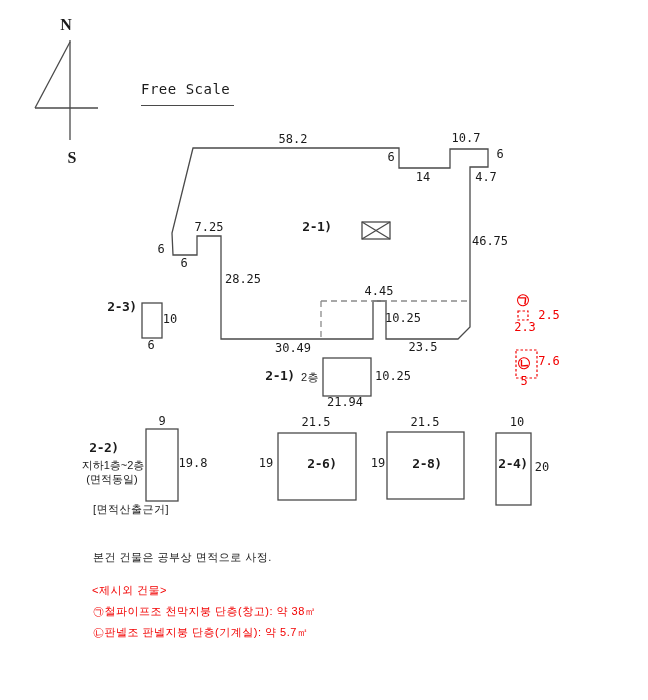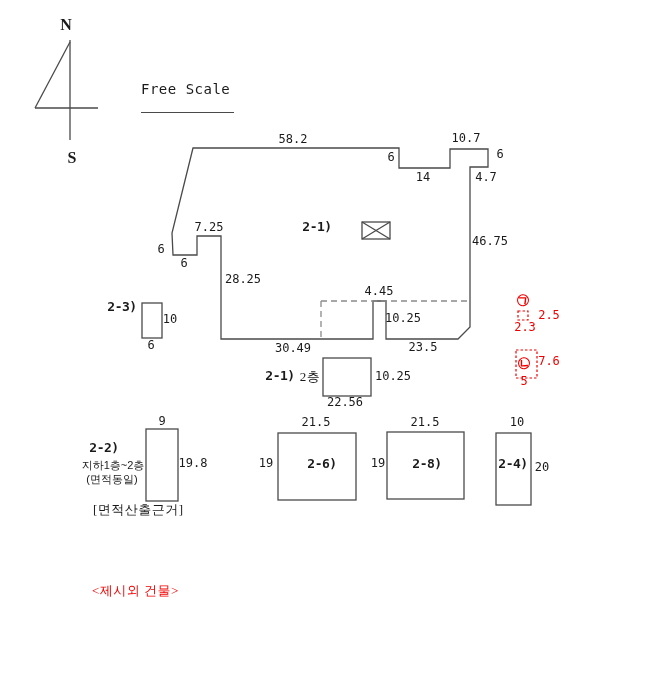--- a/index.html
+++ b/index.html
@@ -12,24 +12,24 @@
   body{background:#ffffff;font-family:"DejaVu Sans Mono",monospace}
   #root{position:relative;width:648px;height:700px;background:#fff;overflow:hidden}
   svg{position:absolute;left:0;top:0}
   .ln{fill:none;stroke:var(--line);stroke-width:1.3px;stroke-linejoin:miter}
   .dash{fill:none;stroke:var(--dashed);stroke-width:1.3px;stroke-dasharray:6 4}
   .reddash{fill:none;stroke:var(--red);stroke-width:1.2px;stroke-dasharray:2.5 2}
   .lbl{position:absolute;font:12px "DejaVu Sans Mono",monospace;color:var(--text);white-space:nowrap;line-height:1.1}
   .c{transform:translate(-50%,-50%)}
   .bold{font-weight:bold;font-size:13px;letter-spacing:-0.5px}
   .serif{font-family:"Liberation Serif",serif;font-weight:bold;font-size:16px}
-  .kr{font-family:Liberation Serif, serif;font-size:13px;letter-spacing:0.5px}
+  .kr{font-family:Liberation Sans, sans-serif;font-size:11px;letter-spacing:0.5px}
   .kr-sm{font-family:"Liberation Sans",sans-serif;font-size:11px;letter-spacing:0}
   .red{color:var(--red)}
-  .title{font-size:14px;letter-spacing:0.5px;border-bottom:1.4px solid var(--line);padding:0 4px 15px 0}
+  .title{font-size:14px;letter-spacing:0.5px;border-bottom:1.4px solid var(--line);padding:0 4px 8px 0}
   .sym{font-family:"Liberation Sans",sans-serif;font-size:13px;font-weight:bold}
 </style>
 </head>
 <body>
 
 <div id="root">
 
   <svg width="648" height="700" viewBox="0 0 648 700">
 
     <g class="ln">
@@ -84,21 +84,21 @@
   <div class="lbl c" style="left:423px;top:348px">23.5</div>
   <div class="lbl c bold" style="left:317px;top:227px">2-1)</div>
 
   <div class="lbl c bold" style="left:122px;top:307px">2-3)</div>
   <div class="lbl c" style="left:170px;top:320px">10</div>
   <div class="lbl c" style="left:151px;top:346px">6</div>
 
   <div class="lbl c bold" style="left:280px;top:376px">2-1)</div>
   <div class="lbl c kr" style="left:310px;top:377px">2층</div>
   <div class="lbl c" style="left:393px;top:377px">10.25</div>
-  <div class="lbl c" style="left:345px;top:403px">22.56</div>
+  <div class="lbl c" style="left:345px;top:403px">21.94</div>
 
   <div class="lbl c" style="left:162px;top:422px">9</div>
   <div class="lbl c" style="left:193px;top:464px">19.8</div>
   <div class="lbl c bold" style="left:104px;top:448px">2-2)</div>
   <div class="lbl c kr-sm" style="left:113px;top:465px">지하1층~2층</div>
   <div class="lbl c kr-sm" style="left:112px;top:479px">(면적동일)</div>
 
   <div class="lbl c" style="left:316px;top:423px">21.5</div>
   <div class="lbl c" style="left:266px;top:464px">19</div>
   <div class="lbl c bold" style="left:322px;top:464px">2-6)</div>
@@ -112,15 +112,18 @@
   <div class="lbl c" style="left:542px;top:468px">20</div>
 
   <div class="lbl c sym red" style="left:523px;top:300px">㉠</div>
   <div class="lbl c red" style="left:549px;top:316px">2.5</div>
   <div class="lbl c red" style="left:525px;top:328px">2.3</div>
   <div class="lbl c sym red" style="left:524px;top:363px">㉡</div>
   <div class="lbl c red" style="left:549px;top:362px">7.6</div>
   <div class="lbl c red" style="left:524px;top:382px">5</div>
 
   <div class="lbl kr" style="left:93px;top:503px">[면적산출근거]</div>
+  <div class="lbl kr" style="left:93px;top:551px">본건 건물은 공부상 면적으로 사정.</div>
   <div class="lbl kr red" style="left:92px;top:584px">&lt;제시외 건물&gt;</div>
+  <div class="lbl kr red" style="left:93px;top:605px">㉠철파이프조 천막지붕 단층(창고): 약 38㎡</div>
+  <div class="lbl kr red" style="left:93px;top:626px">㉡판넬조 판넬지붕 단층(기계실): 약 5.7㎡</div>
 
 </div>
 
 </body></html>

